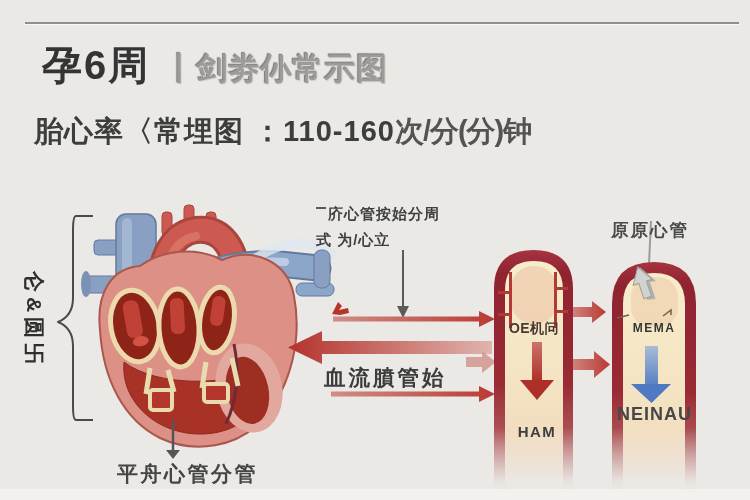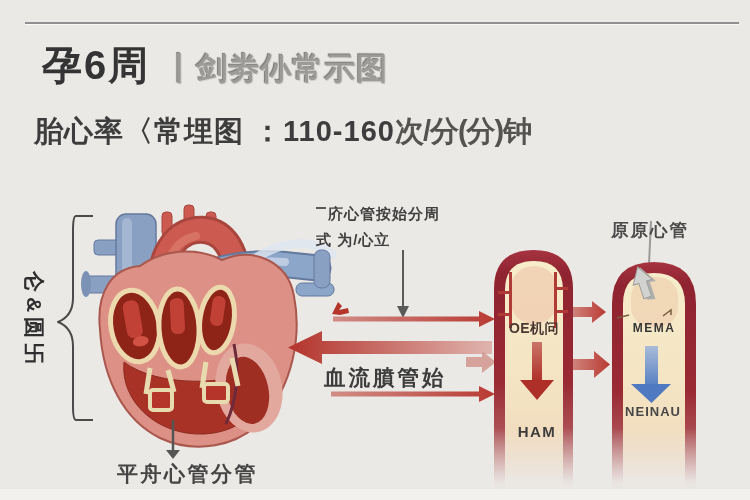--- a/index.html
+++ b/index.html
@@ -27,21 +27,21 @@
   #mid-note .l2{}
   
   #flow-label{left:324px;top:363px;font-size:21.5px;font-weight:700;color:#3c3c3c;letter-spacing:3px;}
   
   #right-label{left:611px;top:194px;font-size:17.5px;font-weight:700;color:#4a4a4a;letter-spacing:2px;margin-top:24px;}
   
   .tube-text{text-align:center;font-weight:700;white-space:nowrap;}
   #tube1-top{left:502px;top:320px;width:64px;font-size:14px;color:#4a3832;letter-spacing:.5px;}
   #tube1-bottom{left:505px;top:399px;width:64px;font-size:15px;color:#3d3d3d;letter-spacing:1.5px;margin-top:24px;}
   #tube2-top{left:622px;top:321px;width:64px;font-size:12px;color:#353535;letter-spacing:1.5px;}
-  #tube2-bottom{left:617px;top:404px;width:72px;font-size:13px;color:#474747;letter-spacing:1px;}
+  #tube2-bottom{left:617px;top:404px;width:72px;font-size:18px;color:#474747;letter-spacing:1px;}
   
   #bottom-label{left:117px;top:460px;font-size:21px;font-weight:700;color:#454545;letter-spacing:2.5px;}
   #bottom-strip{left:0;top:489px;width:750px;height:11px;background:#f2f1ee;}
   svg{position:absolute;left:0;top:0;}
   .txt{z-index:3;}
 </style>
 </head>
 <body>
 
 <div id="stage">

